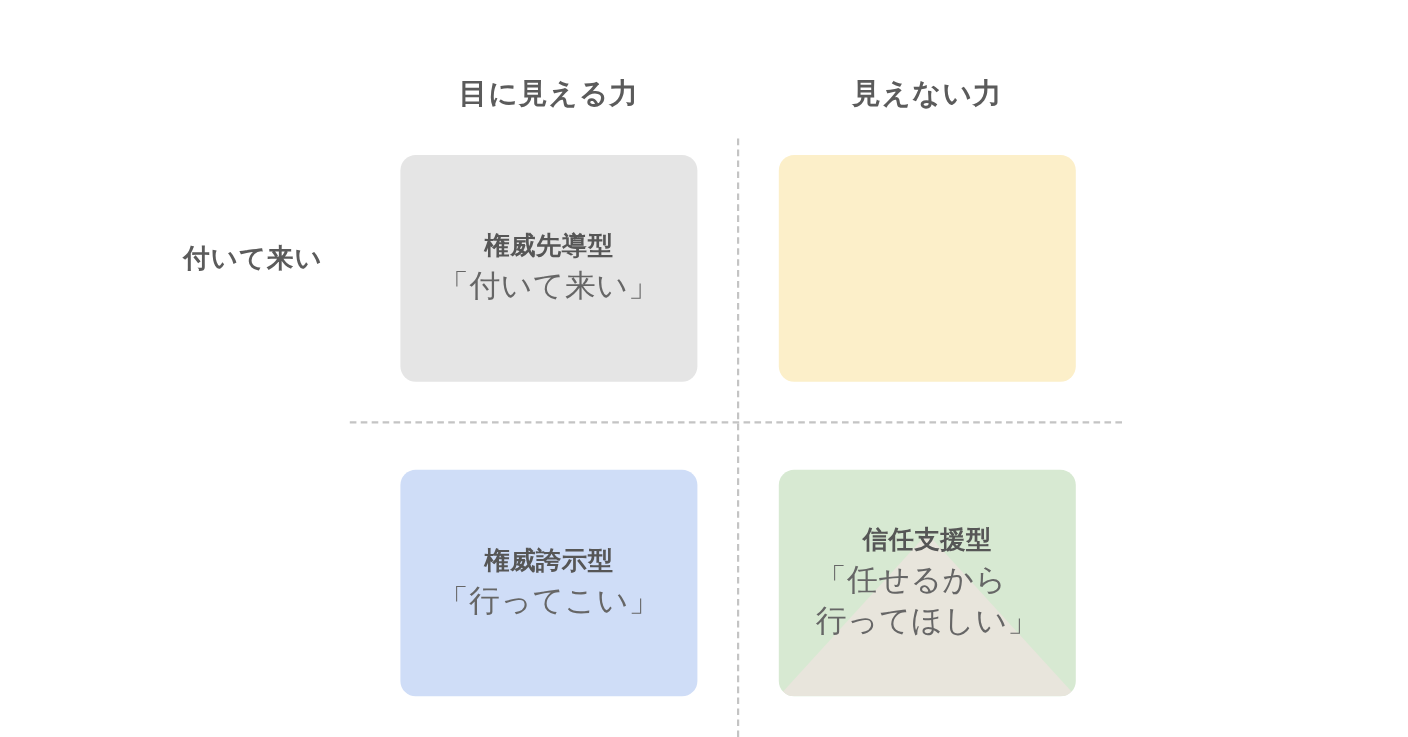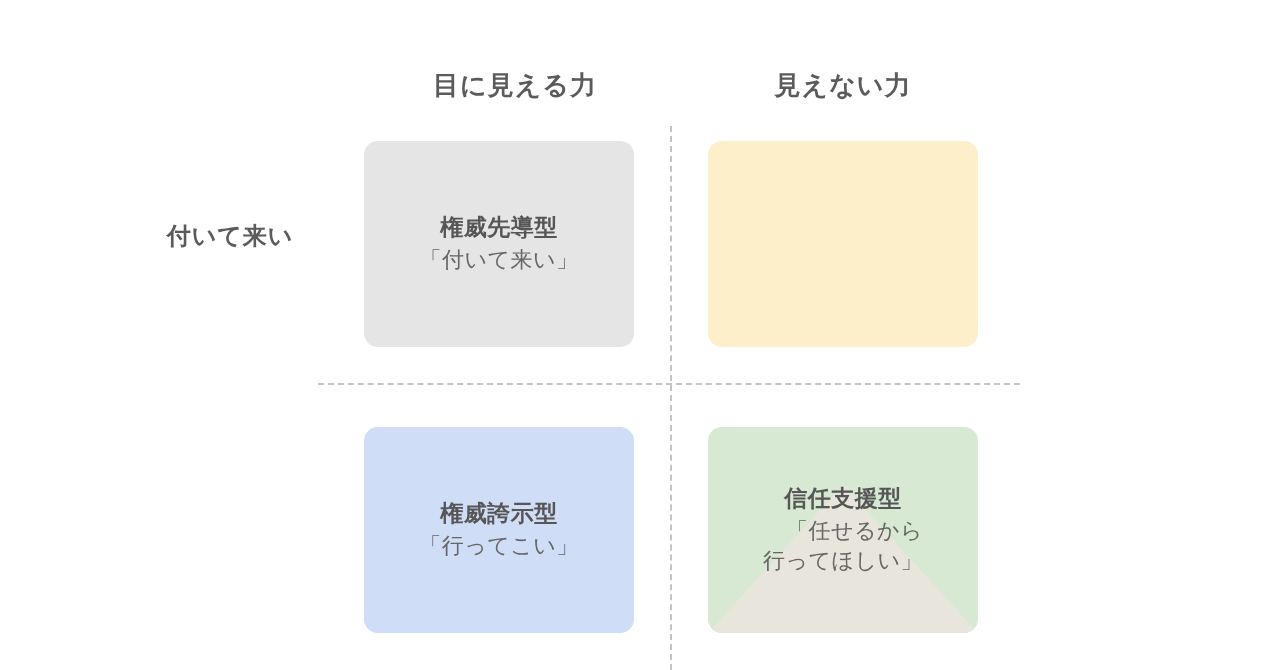--- a/index.html
+++ b/index.html
@@ -26,21 +26,21 @@
   .col-header {
     position: absolute;
     font-size: 26px;
     font-weight: bold;
     color: #5b5b5b;
     letter-spacing: 1px;
     text-align: center;
     white-space: nowrap;
     line-height: 1;
   }
-  #col-head-0 { left: 380px; width: 270px; top: 72px; }
+  #col-head-0 { left: 364px; width: 270px; top: 72px; }
   #col-head-1 { left: 708px; width: 270px; top: 72px; text-align: center; }
 
   
   .row-label {
     position: absolute;
     font-size: 24px;
     font-weight: bold;
     color: #5b5b5b;
     letter-spacing: 1px;
     text-align: center;
@@ -101,26 +101,26 @@
   .quad-title {
     font-size: 23px;
     font-weight: bold;
     color: #565656;
     letter-spacing: 0.5px;
     line-height: 1.25;
     text-align: center;
     white-space: nowrap;
   }
   .quad-quote {
-    font-size: 22px;
+    font-size: 28px;
     font-weight: normal;
     color: #666666;
     letter-spacing: 0.5px;
     line-height: 1.35;
-    text-align: right;
+    text-align: left;
     margin-top: 3px;
   }
   .quad-quote .qline { display: block; white-space: nowrap; }
 
   
   .mountain {
     position: absolute;
     left: 0;
     bottom: 0;
     width: 270px;

